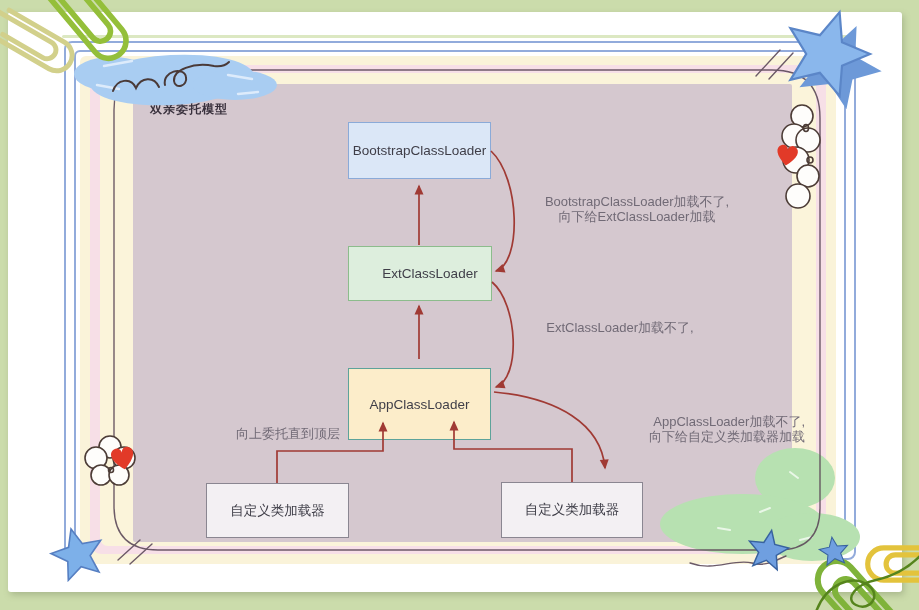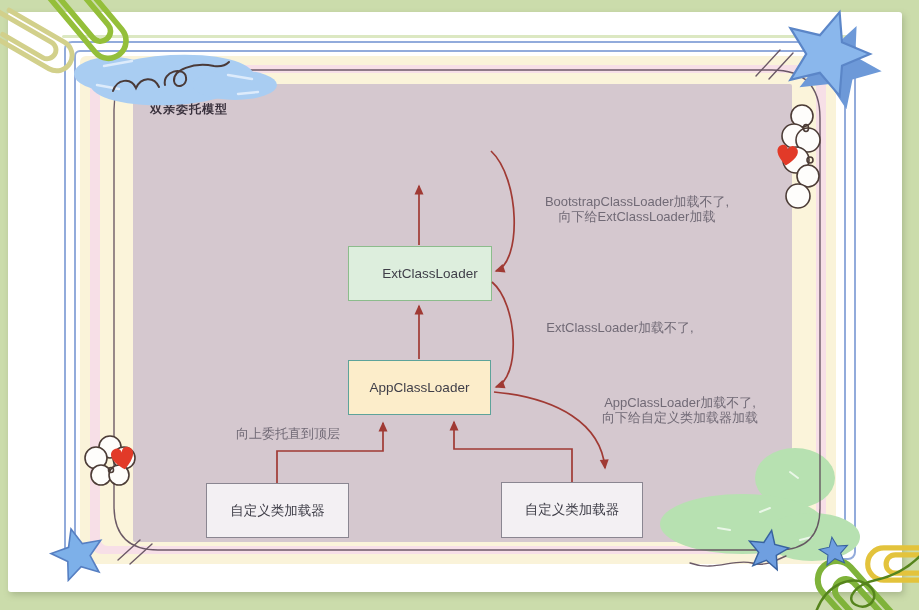--- a/index.html
+++ b/index.html
@@ -19,47 +19,50 @@
   #bandPink{left:90px;top:65px;width:736px;height:489px;background:#f7dfe7;border-radius:12px;z-index:2;}
   #bandCream2{left:100px;top:73px;width:716px;height:473px;background:#fbf4da;border-radius:8px;z-index:2;}
   
   #canvas{left:133px;top:84px;width:659px;height:458px;background:#d5c8cf;border-radius:2px;z-index:3;}
   
   #title{left:150px;top:101px;font-size:12px;font-weight:bold;color:#38303c;letter-spacing:1px;z-index:5;}
   .node{display:flex;align-items:center;justify-content:center;font-size:13.5px;color:#3f3e48;
         text-align:center;z-index:5;box-sizing:border-box;}
   #nodeBootstrap{left:348px;top:122px;width:143px;height:57px;background:#dbe7f7;border:1.5px solid #8aaad8;}
   #nodeExt{left:348px;top:246px;width:144px;height:55px;background:#ddeedd;border:1.5px solid #8cbc8c;padding-left:20px;}
-  #nodeApp{left:348px;top:360px;width:143px;height:55px;background:#fcedca;border:1.5px solid #5da39a;}
+  #nodeApp{left:348px;top:368px;width:143px;height:72px;background:#fcedca;border:1.5px solid #5da39a;}
   #nodeCustomL{left:206px;top:483px;width:143px;height:55px;background:#f3f0f3;border:1.5px solid #8a8691;}
   #nodeCustomR{left:501px;top:482px;width:142px;height:56px;background:#f3f0f3;border:1.5px solid #8a8691;}
   .anno{font-size:13px;line-height:15px;color:#716a76;text-align:center;z-index:5;}
   #annoBootstrap{left:512px;top:194px;width:250px;}
   #annoExt{left:495px;top:320px;width:250px;}
-  #annoApp{left:555px;top:395px;width:250px;}
+  #annoApp{left:555px;top:414px;width:250px;text-align:right;}
   #annoUp{left:228px;top:426px;width:120px;text-align:center;}
   
   #overlay{left:0;top:0;z-index:7;pointer-events:none;}
 </style>
 </head>
 <body>
 
 <div id="stage">
 
   <div class="abs" id="sheet"></div>
   <div class="abs" id="greenline"></div>
   <div class="abs" id="frameOuter"></div>
   <div class="abs" id="frameInner"></div>
   <div class="abs" id="bandCream1"></div>
   <div class="abs" id="bandPink"></div>
   <div class="abs" id="bandCream2"></div>
   <div class="abs" id="canvas"></div>
 
   <div class="abs" id="title">双亲委托模型</div>
 
+  <div class="abs node" id="nodeBootstrap">
+    <span>BootstrapClassLoader</span>
+  </div>
   <div class="abs node" id="nodeExt">
     <span>ExtClassLoader</span>
   </div>
   <div class="abs node" id="nodeApp">
     <span>AppClassLoader</span>
   </div>
   <div class="abs node" id="nodeCustomL">
     <span>自定义类加载器</span>
   </div>
   <div class="abs node" id="nodeCustomR">

